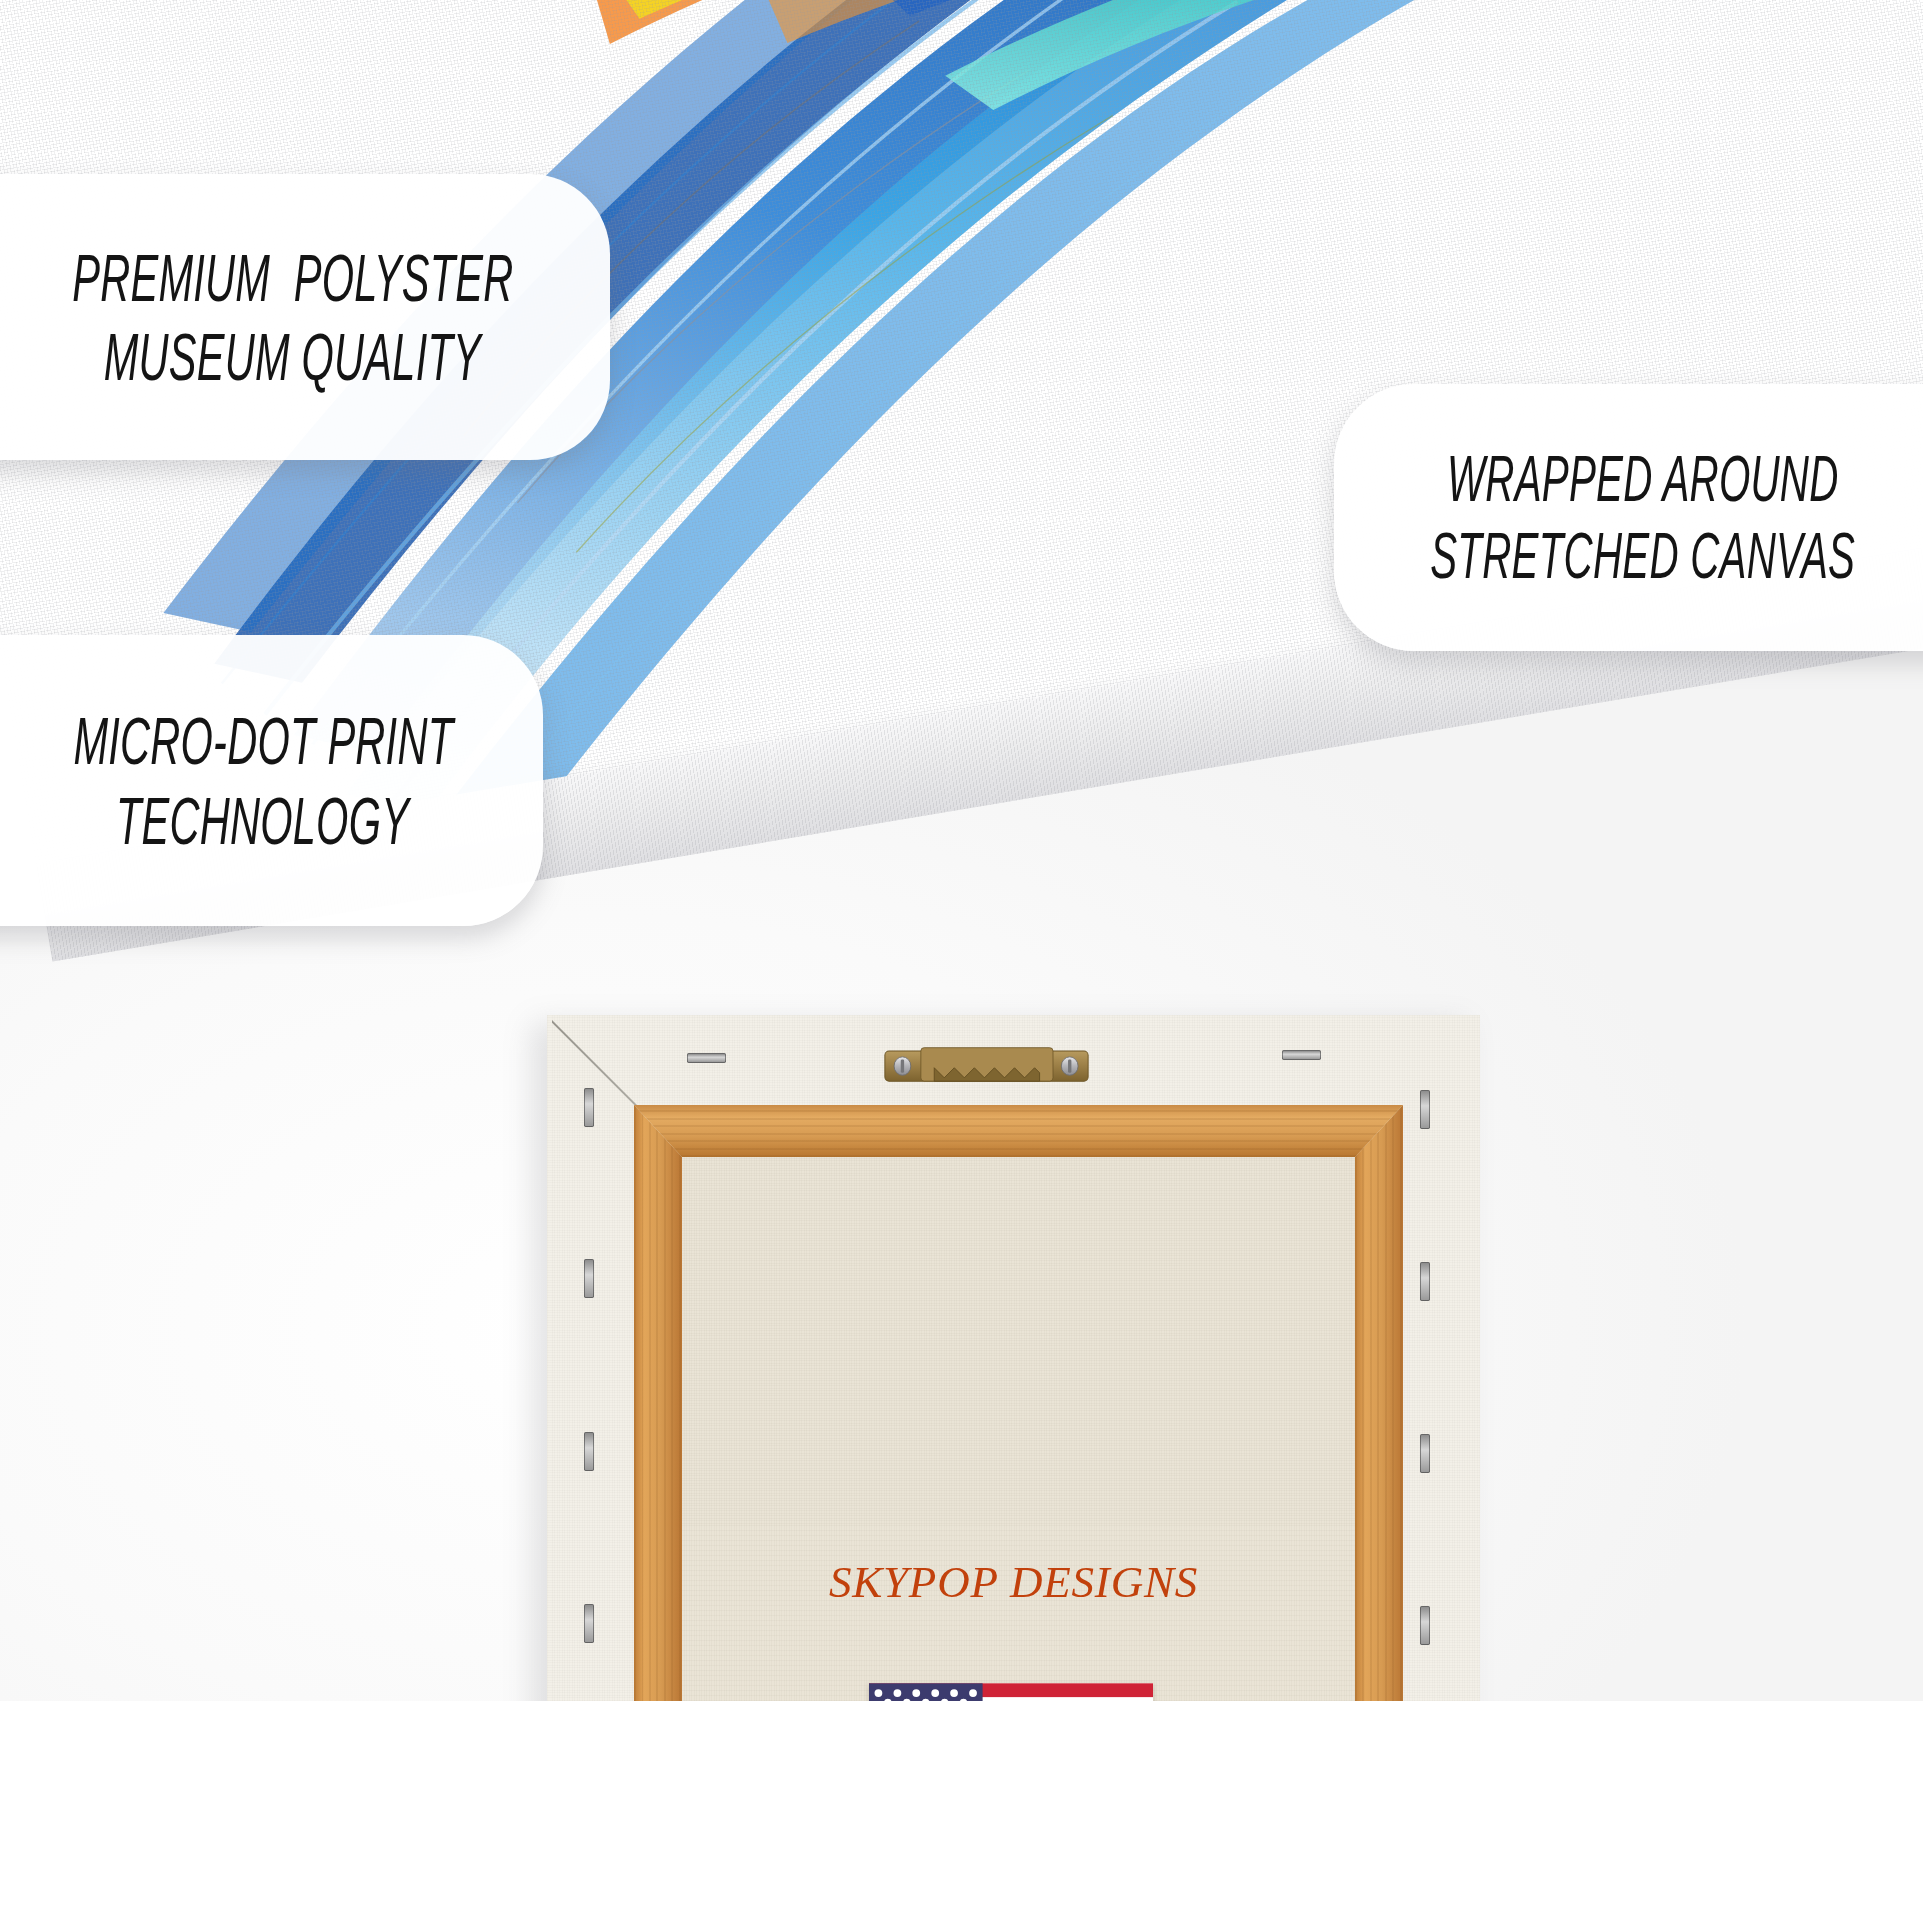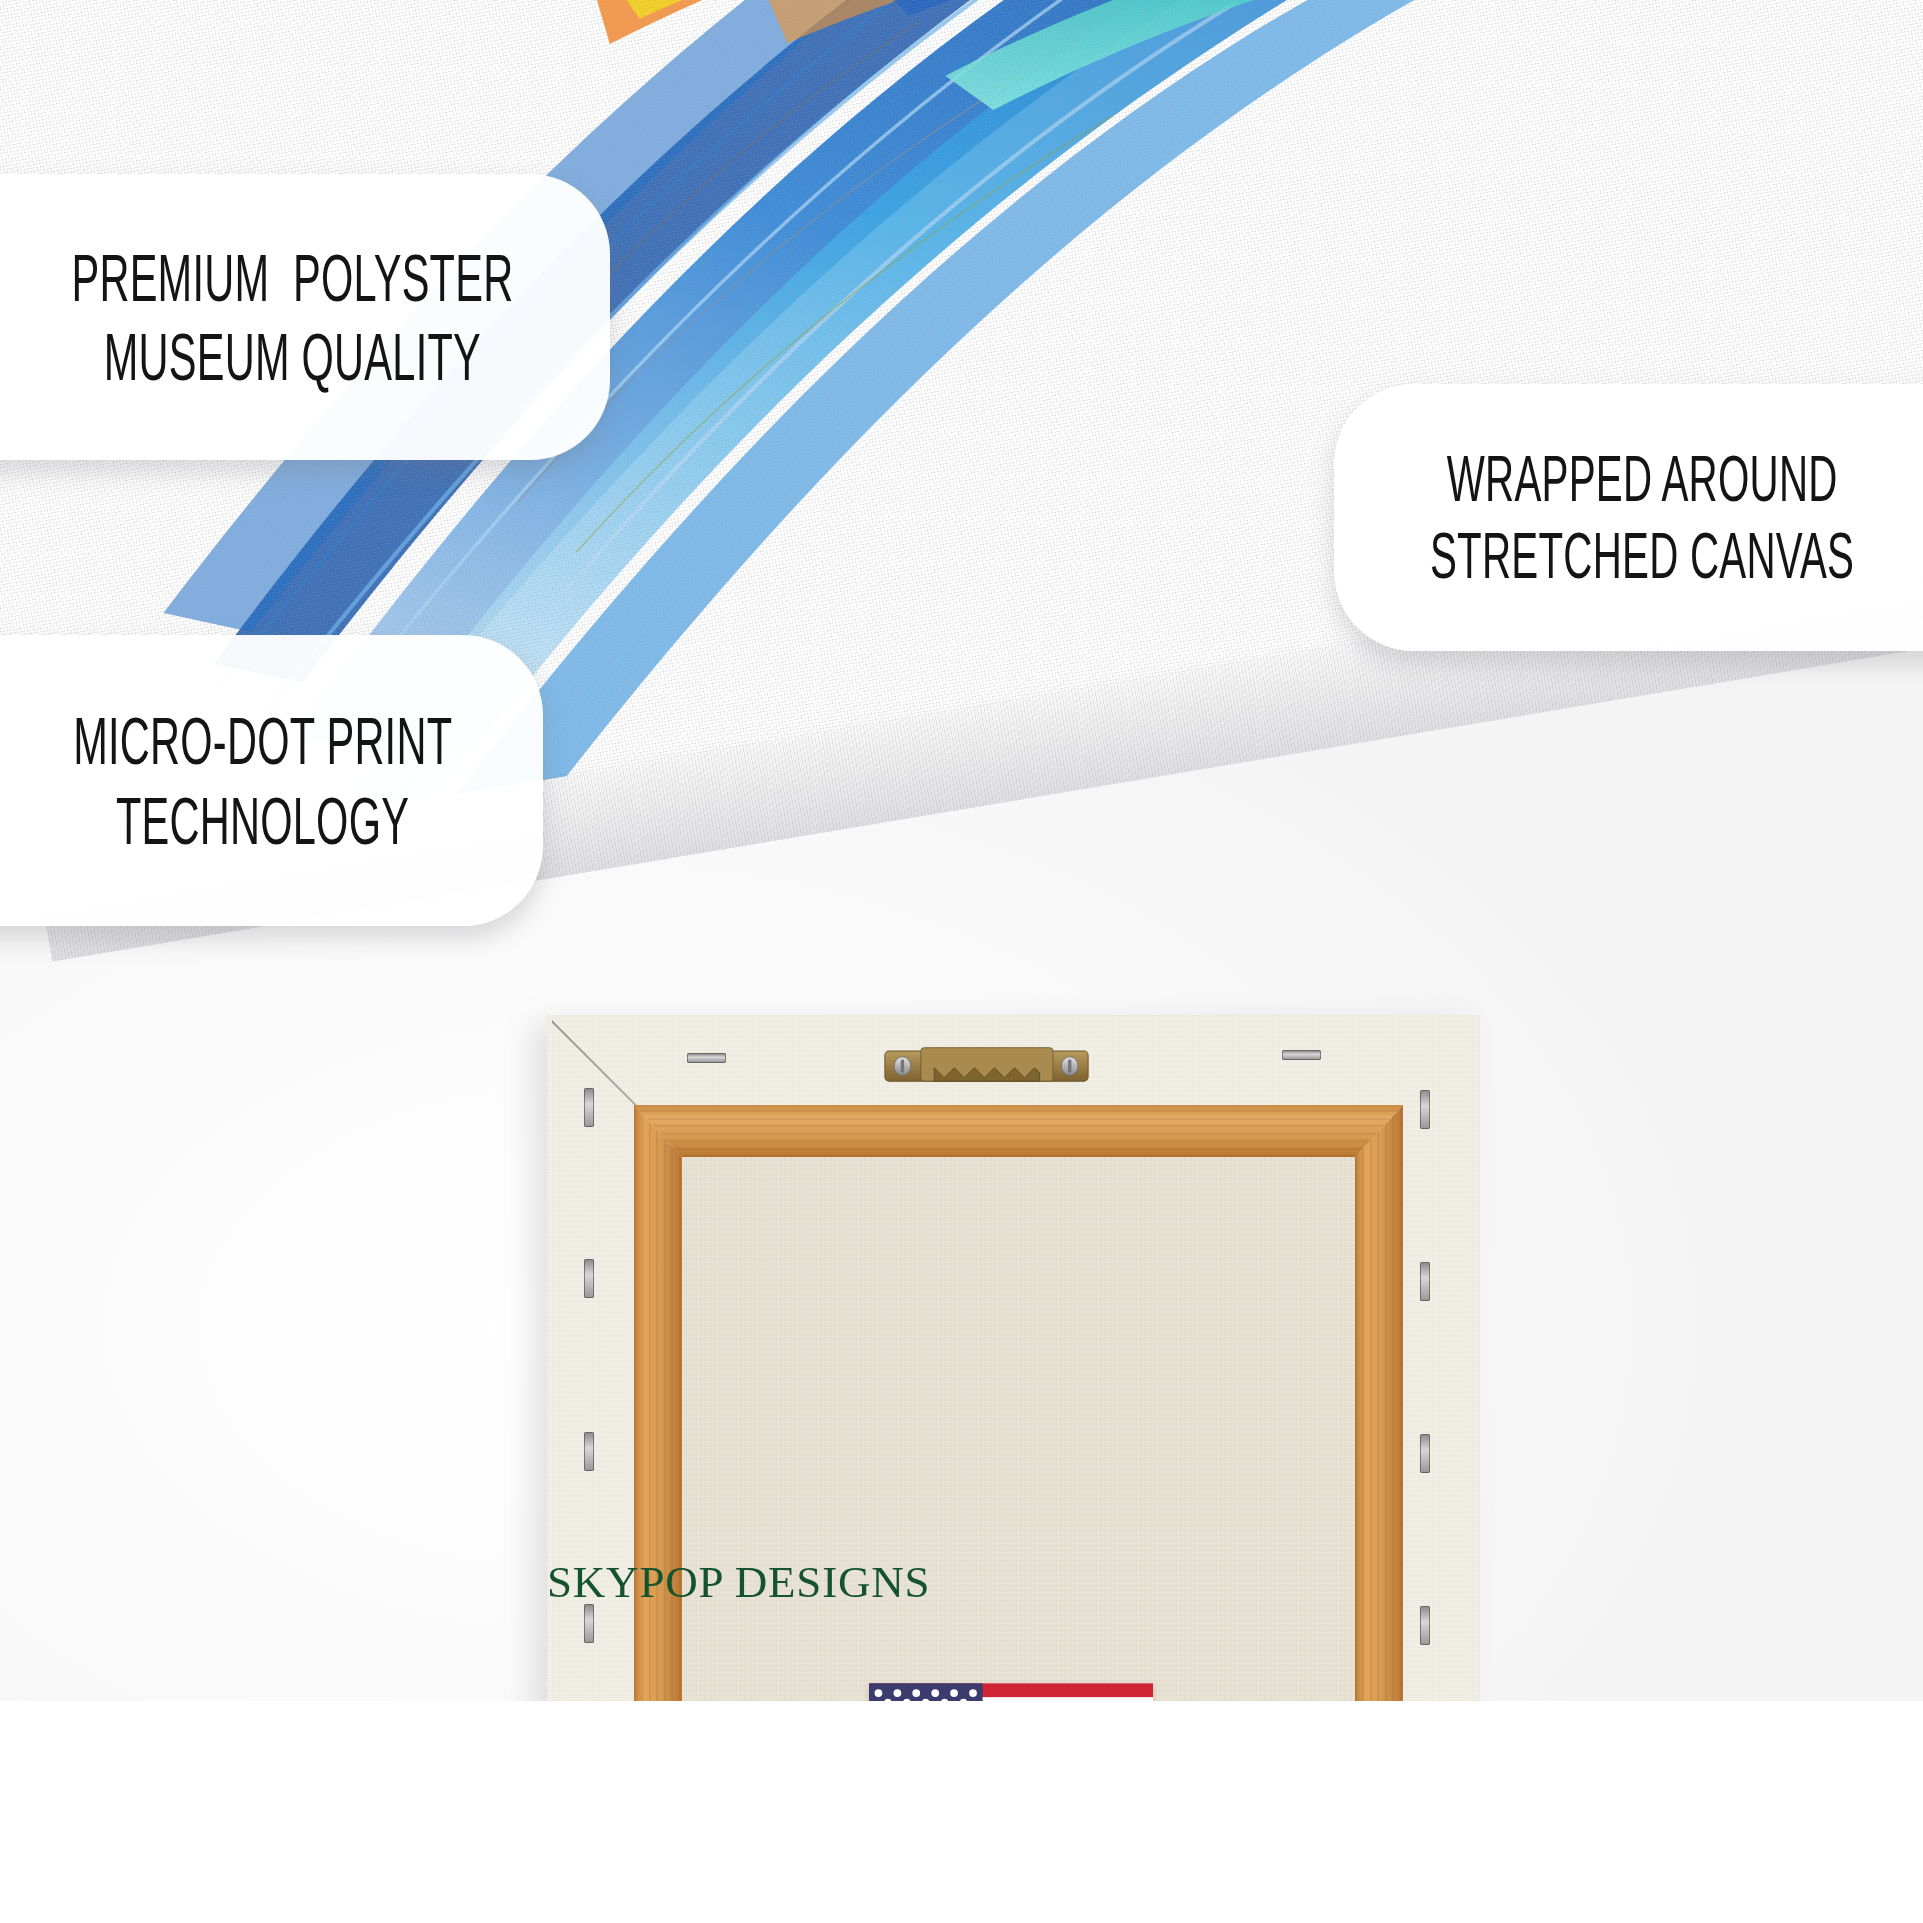--- a/index.html
+++ b/index.html
@@ -10,20 +10,21 @@
   body {
     font-family: "Liberation Sans", sans-serif;
   }
 
   #stage {
     position: relative;
     width: 1924px;
     height: 1701px;
     overflow: hidden;
     background: #fbfbfb;
+    font-style: italic;
   }
 
   
   .page-bg {
     position: absolute;
     inset: 0;
     background:
       radial-gradient(ellipse 1169px 751px at 30% 78%, #ffffff 0%, #fafafa 55%, #f4f4f4 100%);
   }
 
@@ -261,24 +262,25 @@
     z-index: 11;
   }
   .staple.vert { width: 7.5px; height: 37px; }
   .staple.horiz { width: 37px; height: 7.5px; }
 
   
   #brand-text {
     position: absolute;
     left: 0; right: 0;
     top: 541px;
+    text-align: center;
     font-family: "Liberation Serif", serif;
     font-size: 45px;
     letter-spacing: 0.8px;
-    color: #14532d;
+    color: #c2410c;
     z-index: 14;
   }
   #flag {
     position: absolute;
     left: 322px;
     top: 668px;
     width: 284px;
     height: 180px;
     z-index: 14;
     box-shadow: 0 1.7px 5px rgba(120,110,90,0.35);

